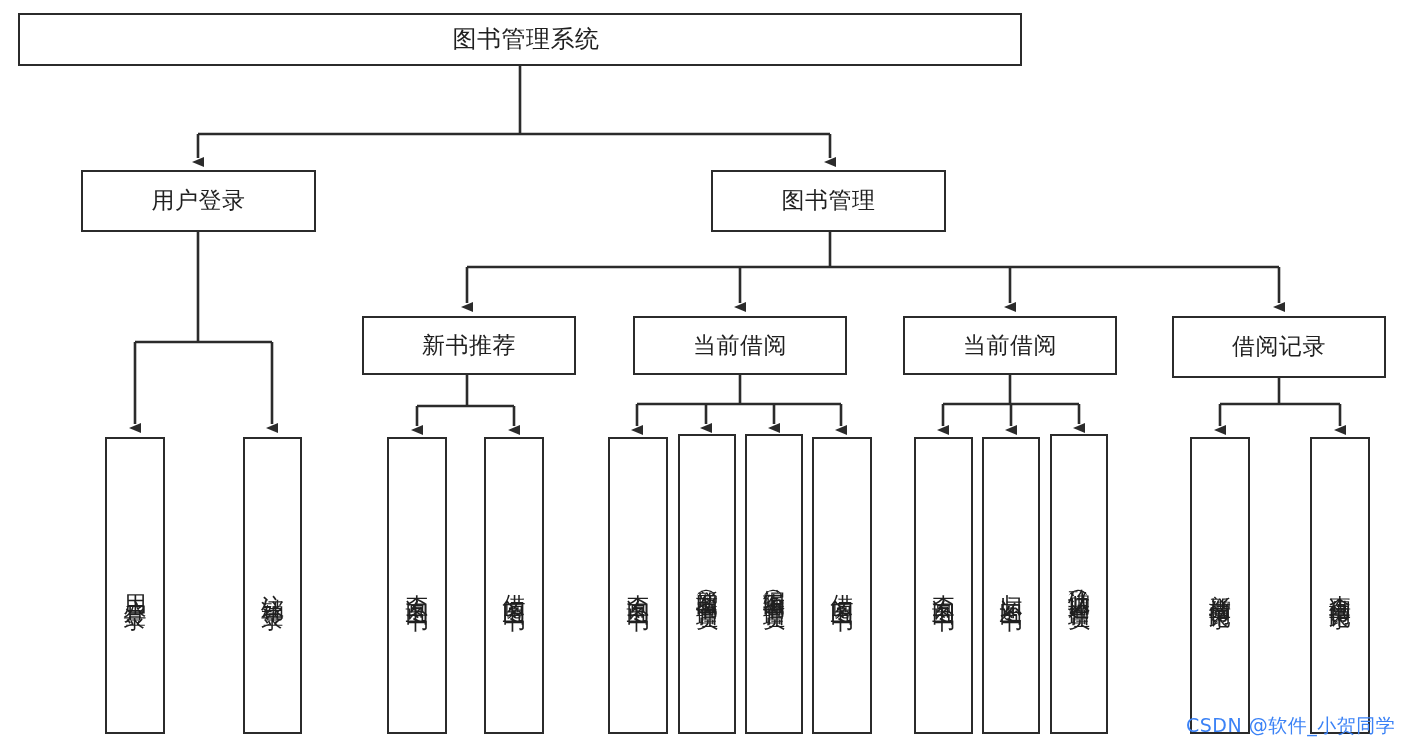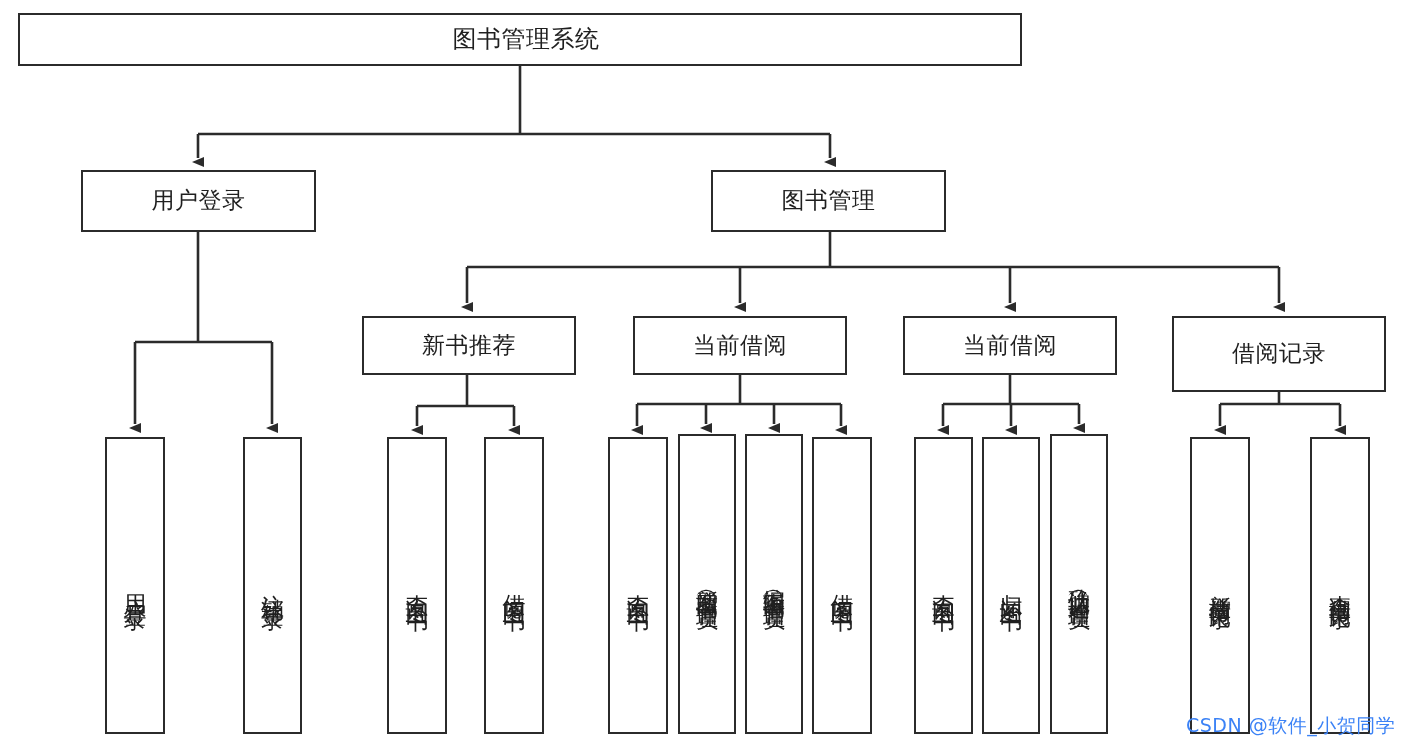--- a/index.html
+++ b/index.html
@@ -120,21 +120,21 @@
 
   <div class="node h" style="left:711px;top:170px;width:235px;height:62px;">
     <span class="lbl">图书管理</span>
   </div>
   <div class="node h" style="left:633px;top:316px;width:214px;height:59px;">
     <span class="lbl">当前借阅</span>
   </div>
   <div class="node h" style="left:903px;top:316px;width:214px;height:59px;">
     <span class="lbl">当前借阅</span>
   </div>
-  <div class="node h" style="left:1172px;top:316px;width:214px;height:76px;">
+  <div class="node h" style="left:1172px;top:316px;width:214px;height:62px;">
     <span class="lbl">借阅记录</span>
   </div>
 
   <div class="node v" style="left:105px;top:437px;width:60px;height:297px;">
     <span class="lbl">用户登录</span>
   </div>
   <div class="node v" style="left:243px;top:437px;width:59px;height:297px;">
     <span class="lbl">注销登录</span>
   </div>
 

